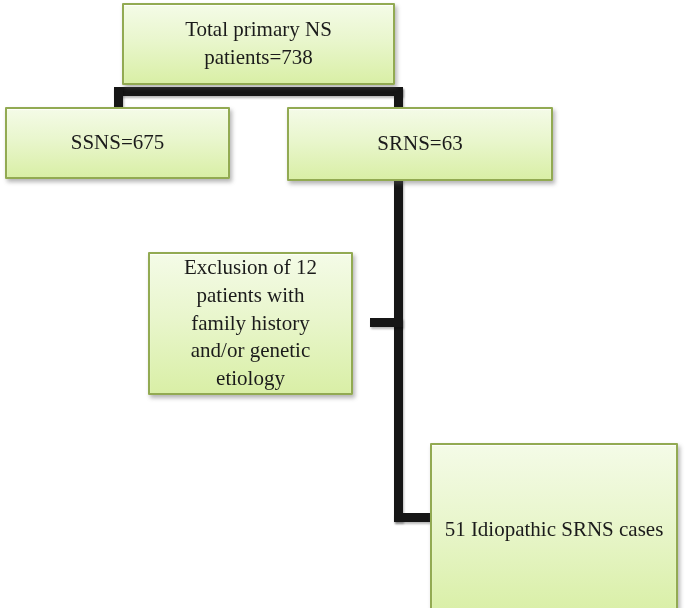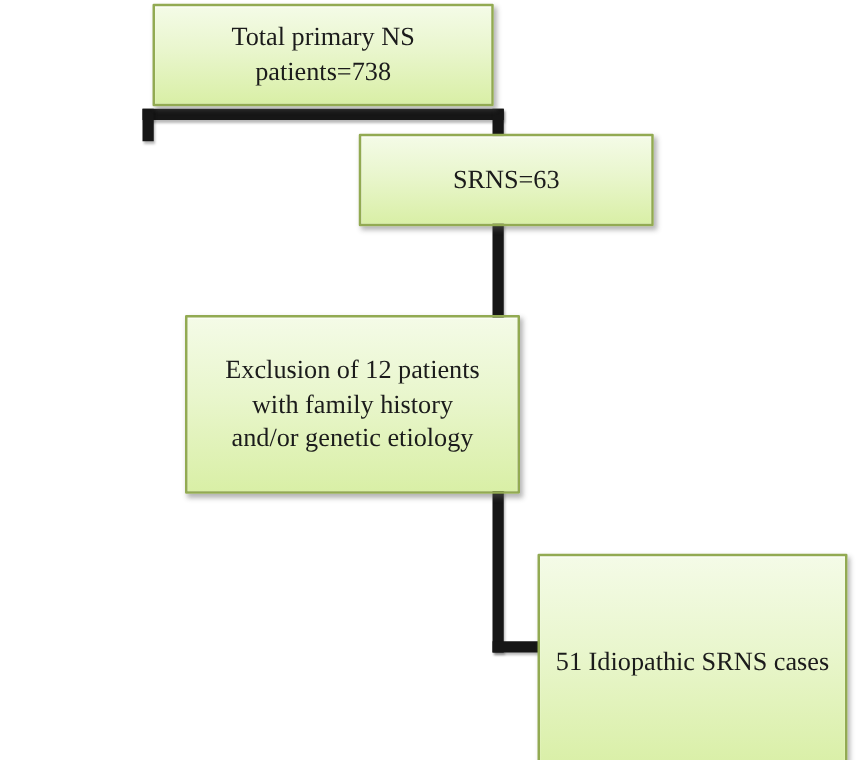--- a/index.html
+++ b/index.html
@@ -26,22 +26,22 @@
     line-height: 1.32;
     background: linear-gradient(180deg, #f4fbe7 0%, #e9f6cd 45%, #d9efa6 100%);
     border: 2px solid #92aa52;
     border-radius: 1px;
     box-shadow: 2px 3px 4px rgba(90, 90, 90, 0.45), inset 0 1px 1px rgba(255,255,255,0.85);
     box-sizing: border-box;
     z-index: 2;
   }
   .node-total      { left: 122px; top: 3px;   width: 273px; height: 82px;  padding: 0 10px; }
   .node-ssns       { left: 5px;   top: 107px; width: 225px; height: 72px;  padding: 0 10px; }
-  .node-srns       { left: 287px; top: 107px; width: 236px; height: 74px;  padding: 0 10px; }
-  .node-exclusion  { left: 148px; top: 252px; width: 268px; height: 143px; padding: 0 24px; }
+  .node-srns       { left: 287px; top: 107px; width: 266px; height: 74px;  padding: 0 10px; }
+  .node-exclusion  { left: 148px; top: 252px; width: 205px; height: 143px; padding: 0 24px; }
   .node-idiopathic { left: 430px; top: 443px; width: 248px; height: 173px; padding: 0 10px; }
   .connector {
     position: absolute;
     background: #161616;
     box-shadow: 1px 2px 2px rgba(0,0,0,0.28);
     z-index: 1;
   }
   .conn-hbar        { left: 114px; top: 87px;  width: 289px; height: 9px; }
   .conn-left-drop   { left: 114px; top: 87px;  width: 9px;   height: 26px; }
   .conn-main-vert   { left: 394px; top: 87px;  width: 9px;   height: 435px; }
@@ -56,20 +56,23 @@
   <div class="connector conn-hbar"></div>
   <div class="connector conn-left-drop"></div>
   <div class="connector conn-main-vert"></div>
   <div class="connector conn-excl-stub"></div>
   <div class="connector conn-bottom-stub"></div>
 
   <div class="node node-total">
     <span>Total primary NS patients=738</span>
   </div>
 
+  <div class="node node-ssns">
+    <span>SSNS=675</span>
+  </div>
 
   <div class="node node-srns">
     <span>SRNS=63</span>
   </div>
 
   <div class="node node-exclusion">
     <span>Exclusion of 12 patients with family history and/or genetic etiology</span>
   </div>
 
   <div class="node node-idiopathic">

